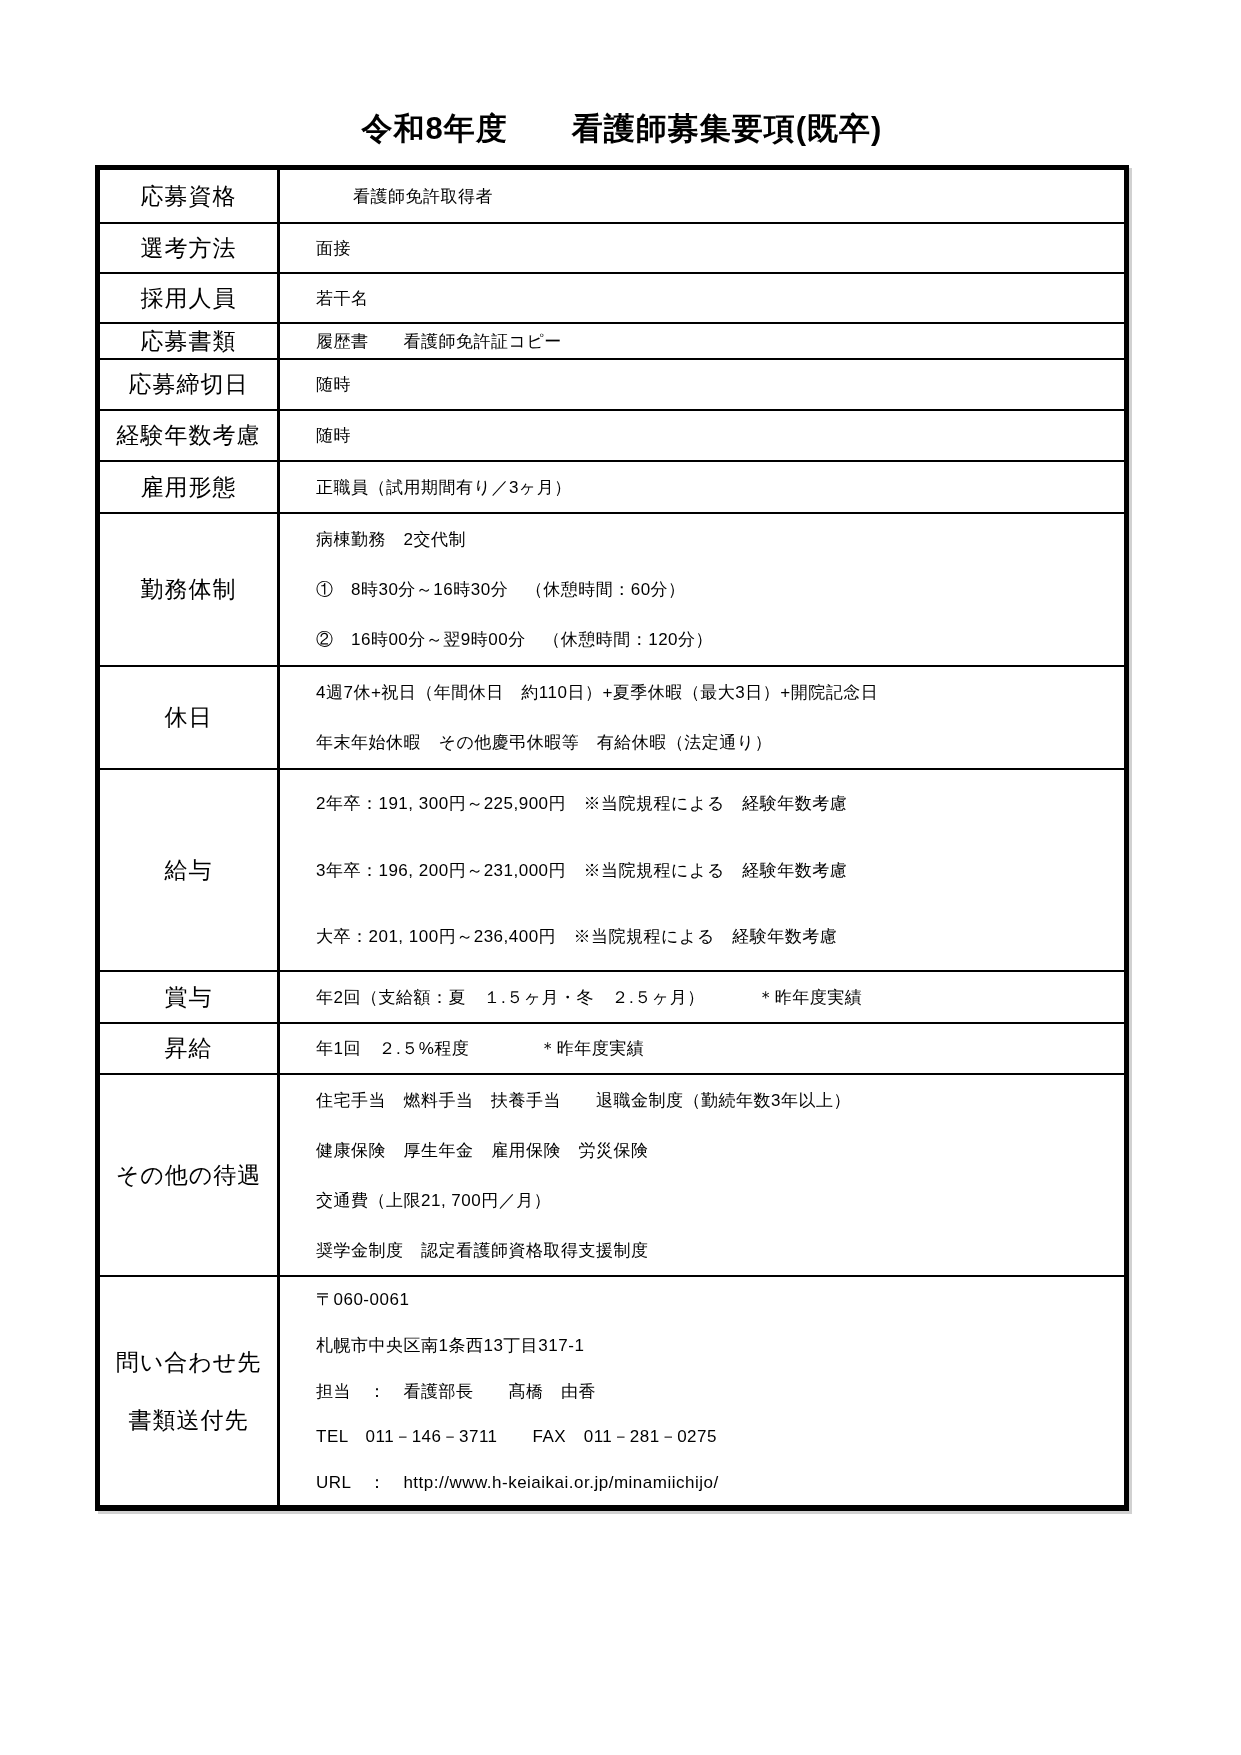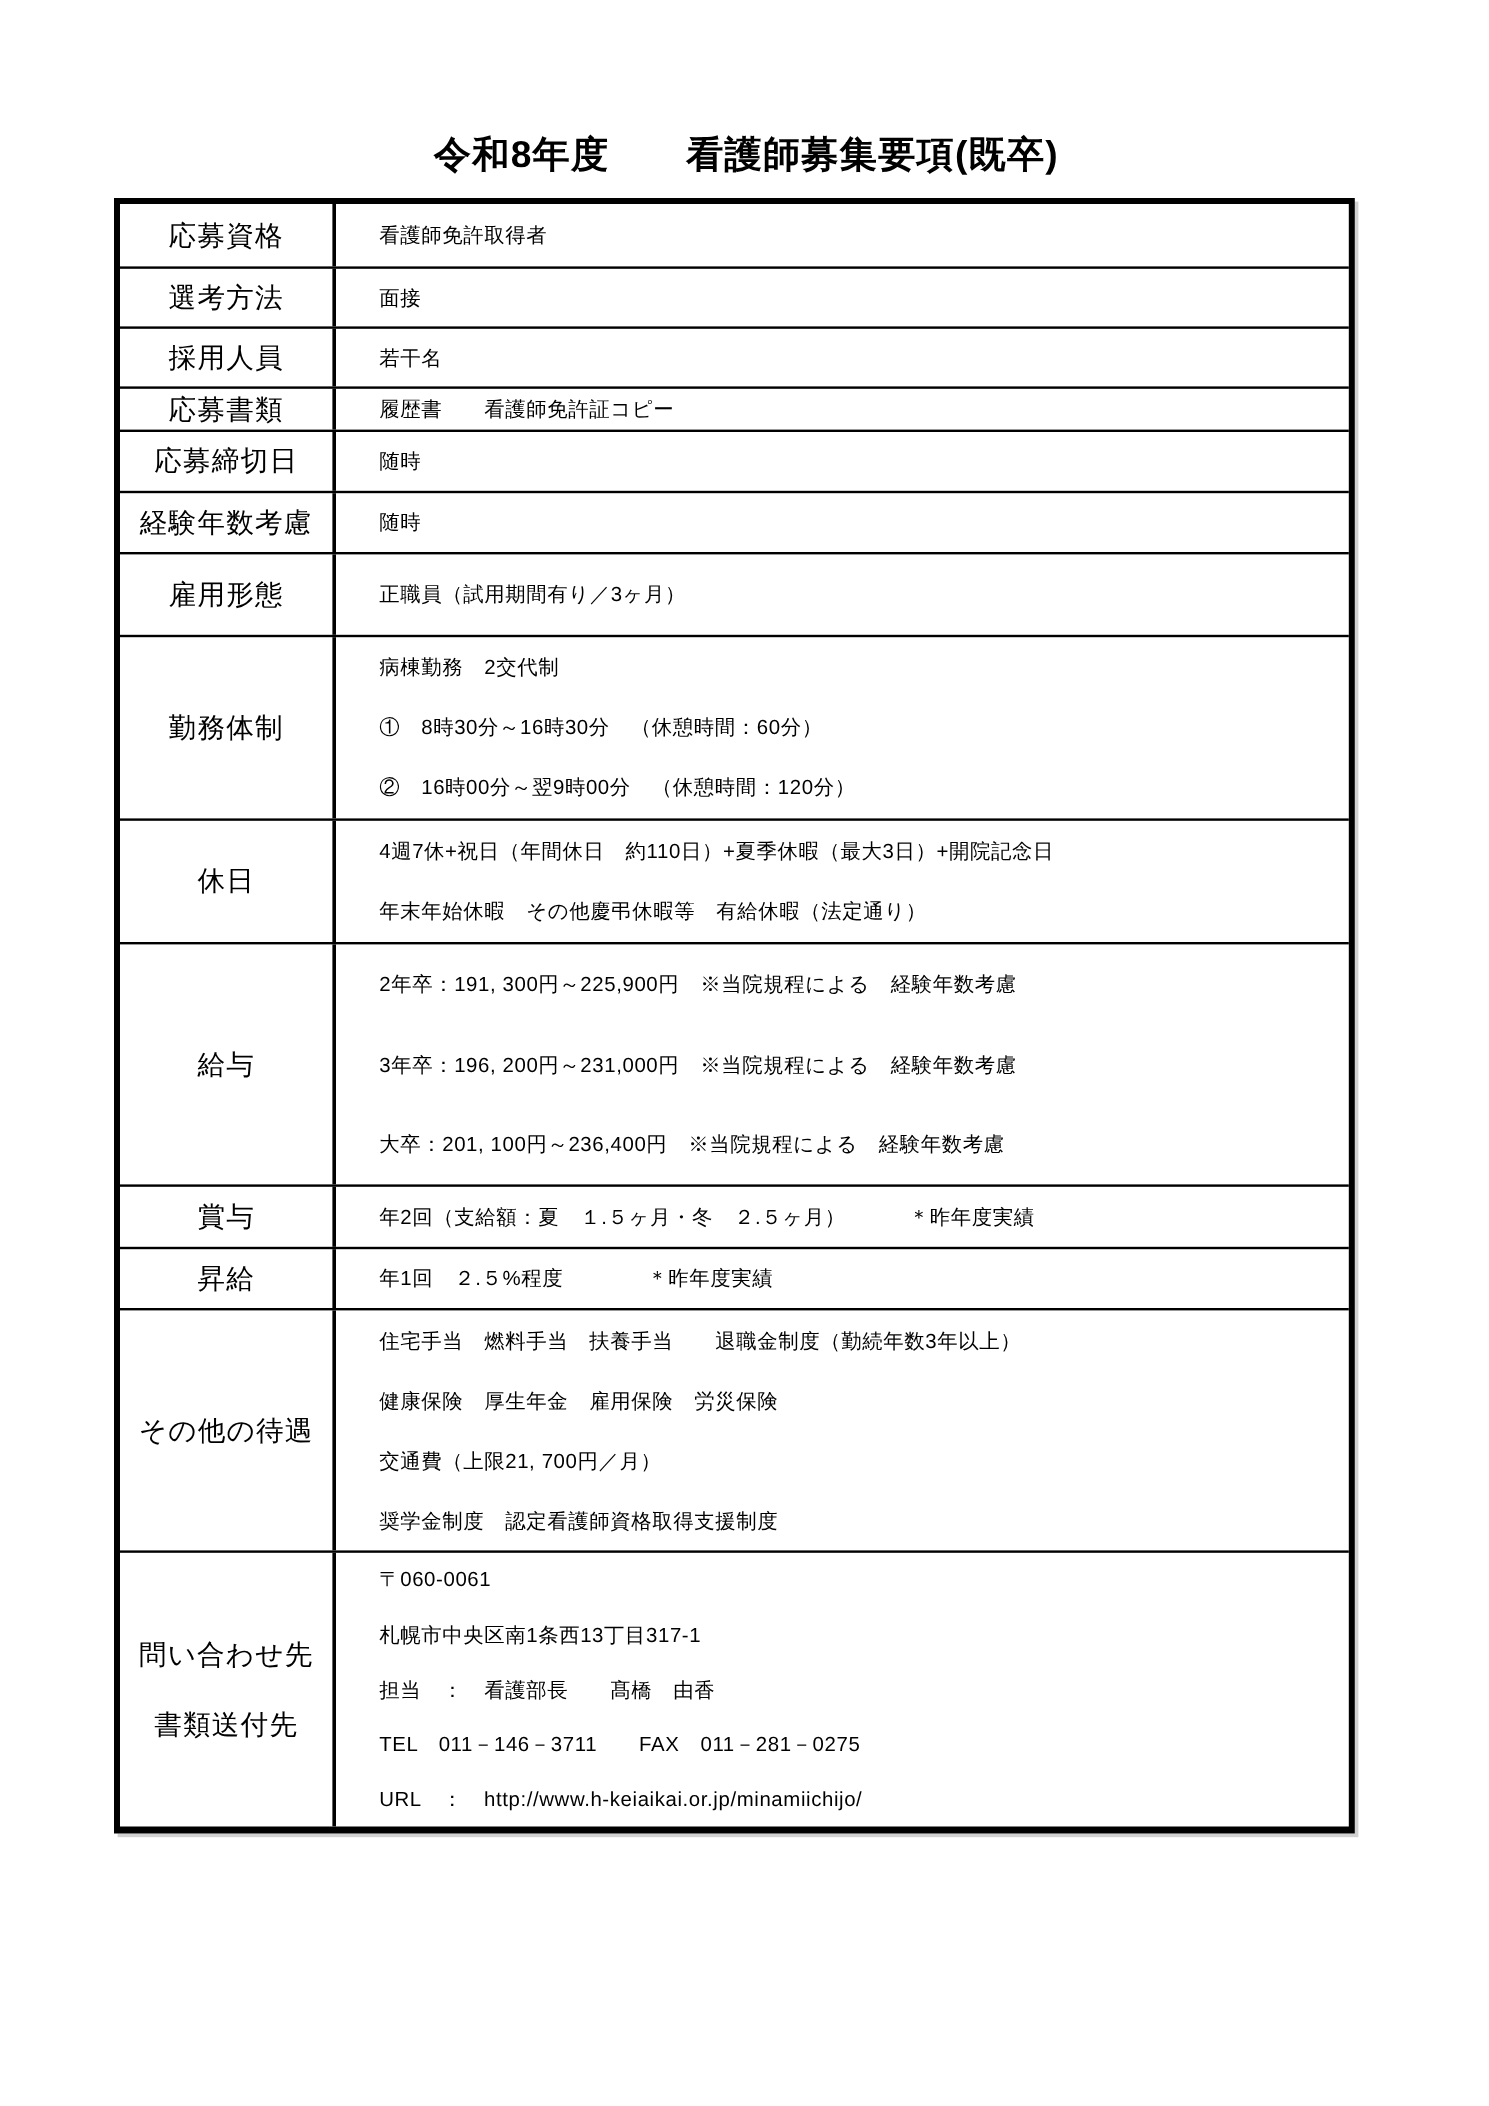--- a/index.html
+++ b/index.html
@@ -38,21 +38,21 @@
     background: #ffffff;
     display: flex;
     flex-direction: column;
     box-shadow: 3px 3px 0 rgba(0,0,0,0.18);
   }
   .row {
     display: flex;
     box-sizing: border-box;
     border-top: 2px solid #000;
   }
-  .row:first-child { border-top: none; }
+  .row:first-child { border-top: none; gap: 37px; }
   .label-cell {
     flex: 0 0 180px;
     width: 180px;
     box-sizing: border-box;
     border-right: 3px solid #000;
     display: flex;
     flex-direction: column;
     align-items: center;
     justify-content: center;
     font-size: 23px;
@@ -134,21 +134,21 @@
 
     <div class="row" style="height:51px">
       <div class="label-cell">
           <span class="label-line">経験年数考慮</span>
         </div>
       <div class="value-cell">
         <div class="line">随時</div>
       </div>
     </div>
 
-    <div class="row" style="height:69px">
+    <div class="row" style="height:52px">
       <div class="label-cell">
           <span class="label-line">雇用形態</span>
         </div>
       <div class="value-cell">
         <div class="line">正職員（試用期間有り／3ヶ月）</div>
       </div>
     </div>
 
     <div class="row" style="height:153px">
       <div class="label-cell">

